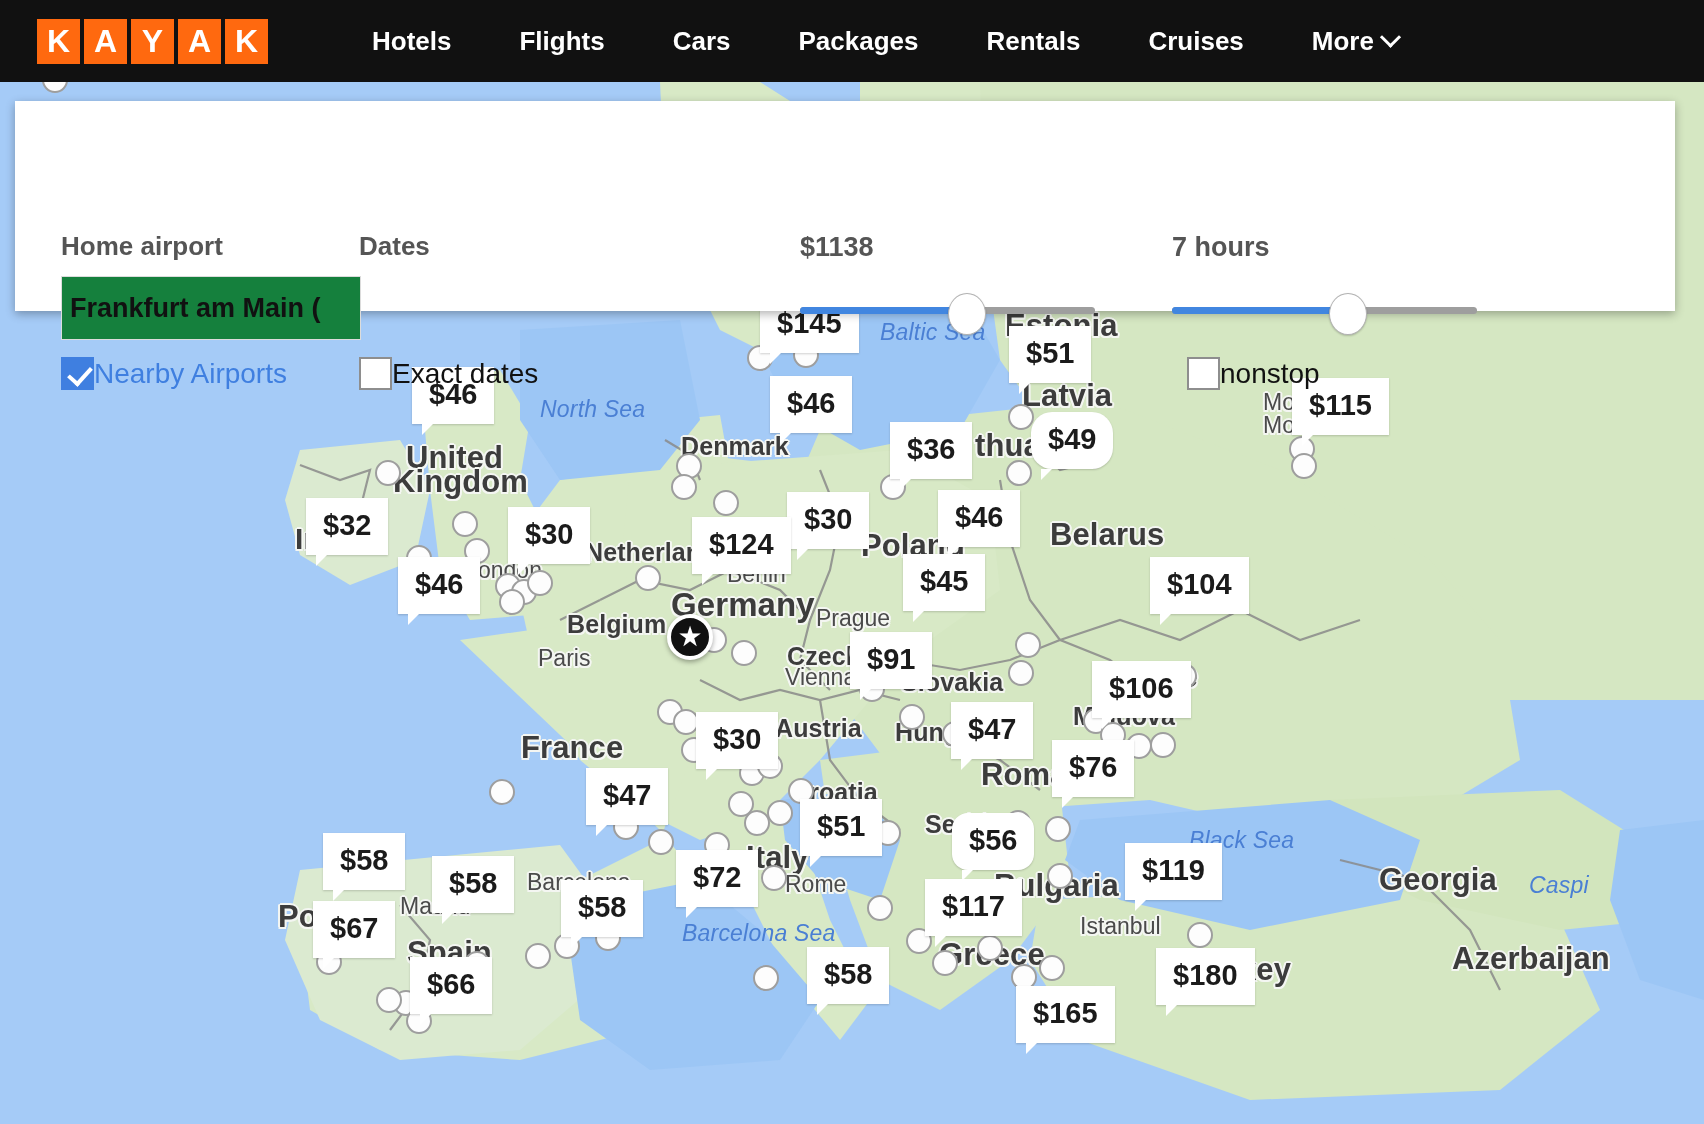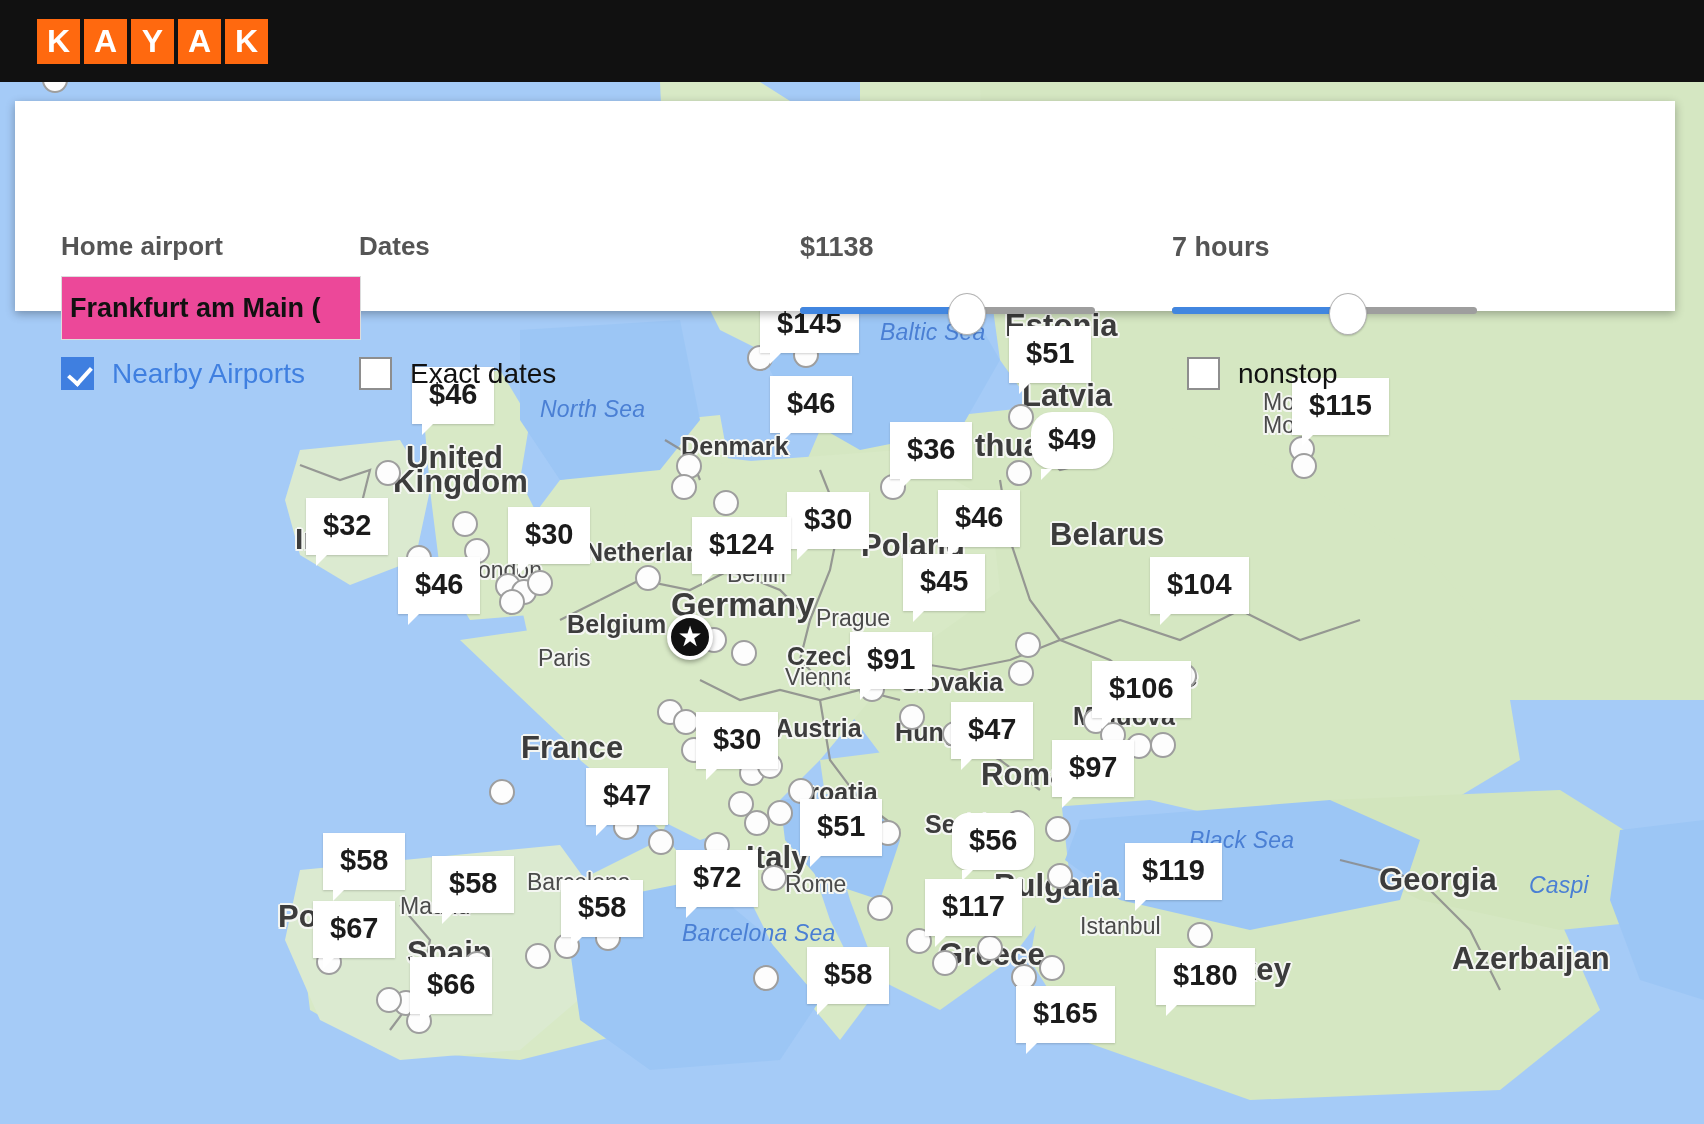--- a/index.html
+++ b/index.html
@@ -86,36 +86,36 @@
     background:#fff; z-index:30; box-shadow:0 3px 9px rgba(0,0,0,.3);
   }
   .fld-label {
     position:absolute; color:#555555; font-size:26px; font-weight:bold;
   }
   .slider-label {
     position:absolute; color:#555555; font-size:27px; font-weight:bold;
   }
   #airport-input {
     position:absolute; left:46px; top:175px; width:300px; height:64px;
-    border:1px solid #dcdcdc; background:#ec4899;
+    border:1px solid #dcdcdc; background:#15803d;
     font-family:"Liberation Sans", sans-serif;
     font-size:27px; font-weight:bold; color:#111;
     padding:0 8px; outline:none;
   }
   #dates-select {
     position:absolute; left:344px; top:174px; width:411px; height:69px;
     border:1px solid #d2d2d2; background:#fff;
     display:flex; align-items:center; padding:0 20px; cursor:pointer;
   }
   #dates-value { font-size:30px; font-weight:bold; color:#111; flex:1; }
   .sel-chev {
     width:19px; height:19px; border-right:3px solid #555; border-bottom:3px solid #555;
     transform:rotate(45deg) translate(-4px,-4px);
   }
-  .cbrow { position:absolute; display:flex; align-items:center; gap:18px; }
+  .cbrow { position:absolute; display:flex; align-items:center; }
   .cbox {
     width:33px; height:33px; border:2px solid #8e8e8e; background:#fff;
     position:relative; cursor:pointer; flex:none;
   }
   .cbox.on { background:#3f7fe0; border-color:#3f7fe0; }
   .cbox.on::after {
     content:""; position:absolute; left:10px; top:3px; width:10px; height:19px;
     border-right:4px solid #fff; border-bottom:4px solid #fff;
     transform:rotate(42deg);
   }
@@ -348,21 +348,21 @@
       <div class="tag" style="left: 787px; top: 492px;">$30</div>
       <div class="tag" style="left: 938px; top: 490px;">$46</div>
       <div class="tag" style="left: 692px; top: 517px;">$124</div>
       <div class="tag" style="left: 398px; top: 557px;">$46</div>
       <div class="tag" style="left: 903px; top: 554px;">$45</div>
       <div class="tag" style="left: 1150px; top: 557px;">$104</div>
       <div class="tag" style="left: 850px; top: 632px;">$91</div>
       <div class="tag" style="left: 1092px; top: 661px;">$106</div>
       <div class="tag" style="left: 951px; top: 702px;">$47</div>
       <div class="tag" style="left: 696px; top: 712px;">$30</div>
-      <div class="tag" style="left: 1052px; top: 740px;">$97</div>
+      <div class="tag" style="left: 1052px; top: 740px;">$76</div>
       <div class="tag" style="left: 586px; top: 768px;">$47</div>
       <div class="tag" style="left: 800px; top: 799px;">$51</div>
       <div class="tag" style="left: 952px; top: 813px; border-radius: 16px;">$56</div>
       <div class="tag" style="left: 323px; top: 833px;">$58</div>
       <div class="tag" style="left: 1125px; top: 843px;">$119</div>
       <div class="tag" style="left: 676px; top: 850px;">$72</div>
       <div class="tag" style="left: 432px; top: 856px;">$58</div>
       <div class="tag" style="left: 561px; top: 880px;">$58</div>
       <div class="tag" style="left: 313px; top: 901px;">$67</div>
       <div class="tag" style="left: 925px; top: 879px;">$117</div>
@@ -374,20 +374,44 @@
 </div>
 
 <div id="header">
   <div id="logo">
       <div class="logo-cell">K</div>
       <div class="logo-cell">A</div>
       <div class="logo-cell">Y</div>
       <div class="logo-cell">A</div>
       <div class="logo-cell">K</div>
     </div>
+  <div id="nav">
+      <div class="nav-item">
+        <span>Hotels</span>
+      </div>
+      <div class="nav-item">
+        <span>Flights</span>
+      </div>
+      <div class="nav-item">
+        <span>Cars</span>
+      </div>
+      <div class="nav-item">
+        <span>Packages</span>
+      </div>
+      <div class="nav-item">
+        <span>Rentals</span>
+      </div>
+      <div class="nav-item">
+        <span>Cruises</span>
+      </div>
+      <div class="nav-item">
+        <span>More</span>
+        <span class="chev"></span>
+      </div>
+    </div>
 </div>
 
 <div id="panel">
 
   <div class="fld-label" style="left:46px;top:130px">Home airport</div>
   <div class="fld-label" style="left:344px;top:130px">Dates</div>
 
   <input id="airport-input" type="text" value="Frankfurt am Main (" style="">
 
 

